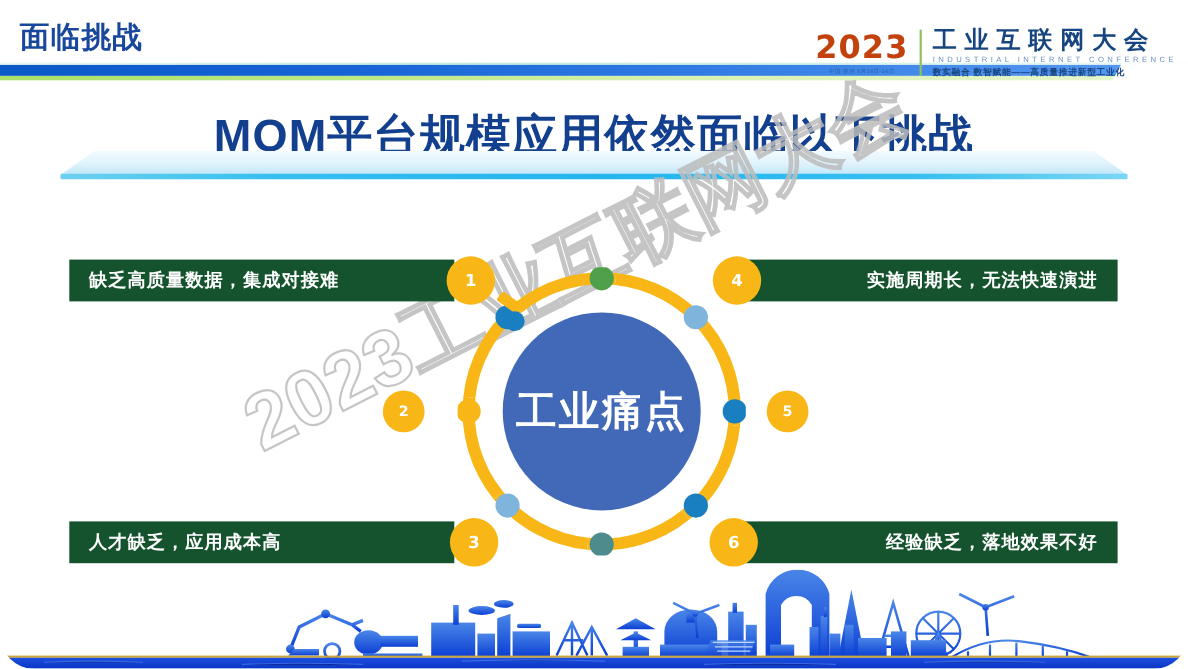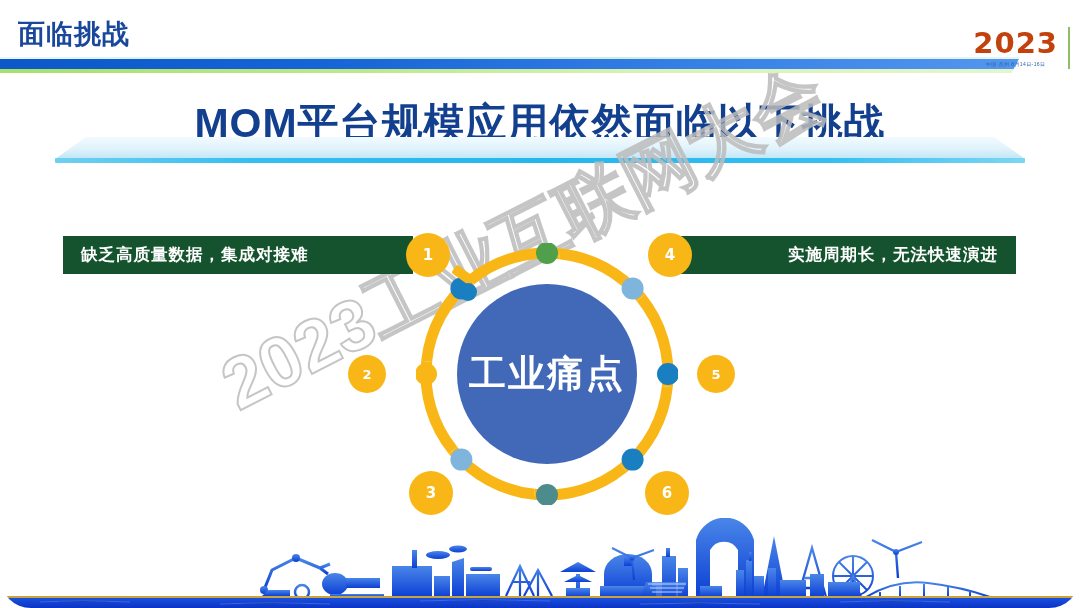--- a/index.html
+++ b/index.html
@@ -202,20 +202,25 @@
     <div class="green-band"></div>
     <div class="skew"></div>
   </div>
 
   <div class="logo">
     <div class="logo-left">
       <div class="logo-year">2023</div>
       <div class="logo-sub">中国·苏州  8月14日-16日</div>
     </div>
     <div class="logo-div"></div>
+    <div class="logo-right">
+      <div class="logo-cn">工业互联网大会</div>
+      <div class="logo-en">INDUSTRIAL INTERNET CONFERENCE</div>
+      <div class="logo-tag">数实融合  数智赋能——高质量推进新型工业化</div>
+    </div>
   </div>
 
   <div class="main-heading">MOM平台规模应用依然面临以下挑战</div>
   <div class="shelf">
     <div class="top-face"></div>
     <div class="front-edge"></div>
   </div>
 
   <div class="watermark">
     <span>2023工业互联网大会</span>
@@ -255,35 +260,41 @@
     <span>缺乏高质量数据，集成对接难</span>
   </div>
   <div class="num" style="left:406px; top:233px;">
     <span>1</span>
   </div>
 
   <div class="num small" style="left:348px; top:355px;">
     <span>2</span>
   </div>
 
+  <div class="bar left" style="left:63px; top:474px; width:350px;">
+    <span>人才缺乏，应用成本高</span>
+  </div>
   <div class="num" style="left:409px; top:471px;">
     <span>3</span>
   </div>
 
   <div class="bar right" style="left:666px; top:236px; width:350px;">
     <span>实施周期长，无法快速演进</span>
   </div>
   <div class="num" style="left:648px; top:233px;">
     <span>4</span>
   </div>
 
   <div class="num small" style="left:697px; top:355px;">
     <span>5</span>
   </div>
 
+  <div class="bar right" style="left:666px; top:474px; width:350px;">
+    <span>经验缺乏，落地效果不好</span>
+  </div>
   <div class="num" style="left:645px; top:471px;">
     <span>6</span>
   </div>
 
   <svg class="footer" viewBox="0 0 1080 90" preserveAspectRatio="none">
     <defs>
       <linearGradient id="sky" x1="0" y1="0" x2="0" y2="1">
         <stop offset="0%" stop-color="#4a86e8"></stop>
         <stop offset="100%" stop-color="#0c3fd4"></stop>
       </linearGradient>

